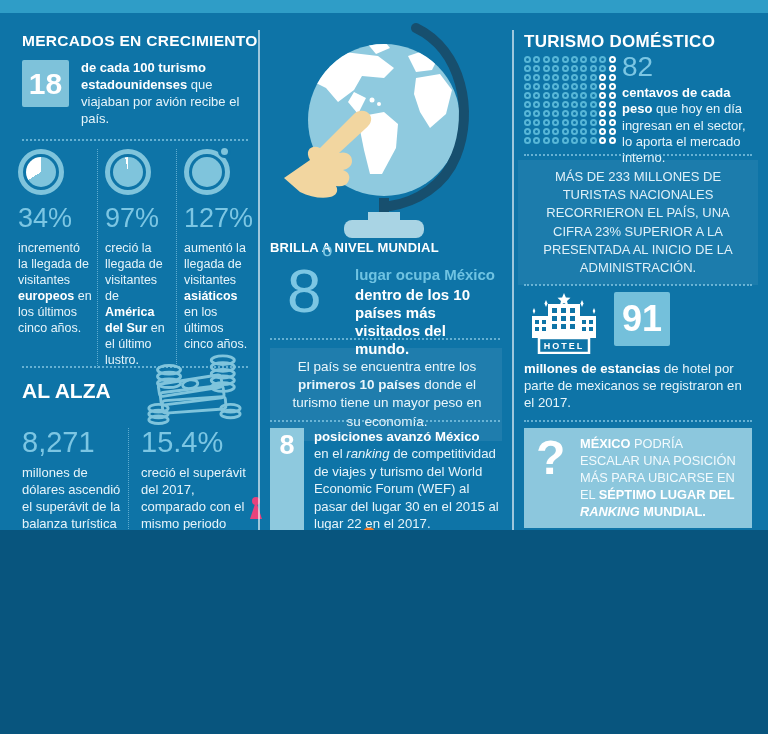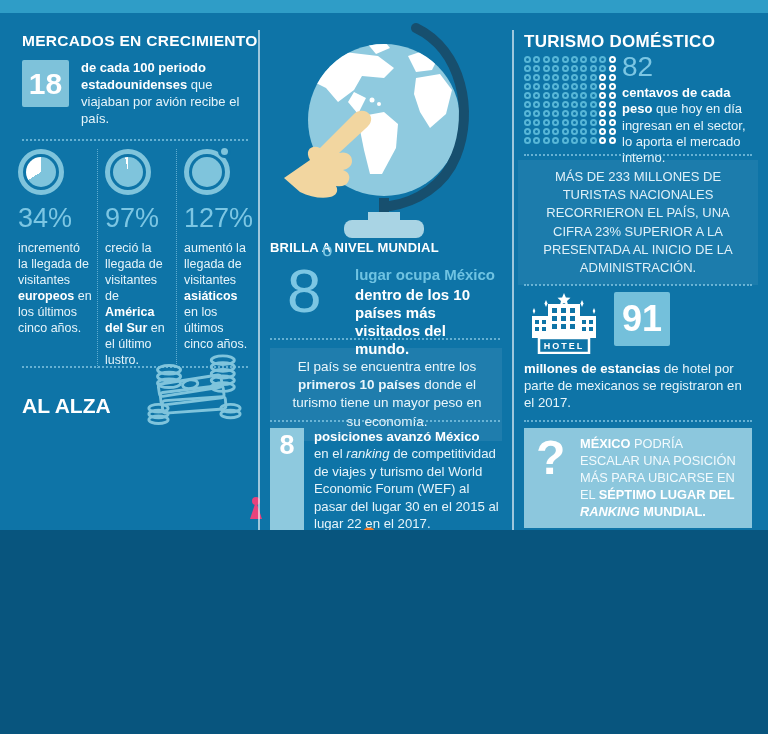--- a/index.html
+++ b/index.html
@@ -161,21 +161,21 @@
 
   <div class="content">
 
     <div class="abs vdiv" style="left:258px;top:30px;height:518px;"></div>
     <div class="abs vdiv" style="left:512px;top:30px;height:518px;"></div>
 
     <div class="abs col-title" style="left:22px;top:32px;">MERCADOS EN CRECIMIENTO</div>
 
     <div class="abs stat18" style="left:22px;top:60px;">
       <div class="numbox box18">18</div>
-      <div class="t"><b>de cada 100 periodo estadounidenses</b><span> que viajaban por avión recibe el país.</span></div>
+      <div class="t"><b>de cada 100 turismo estadounidenses</b><span> que viajaban por avión recibe el país.</span></div>
     </div>
 
     <div class="abs hdot" style="left:22px;top:139px;width:226px;"></div>
 
     <div class="abs pies" style="left:18px;top:149px;">
       <div class="pie-col">
         <div class="pie">
             <div class="pie-disc" style="background: conic-gradient(from 237.6deg, rgb(255, 255, 255) 0deg, rgb(255, 255, 255) 122.4deg, rgb(127, 196, 220) 122.4deg, rgb(127, 196, 220) 360deg);"></div>
           </div>
         <div class="pie-pct num-blue">34%</div>
@@ -193,21 +193,21 @@
             <div class="pie-disc" style="background: rgb(127, 196, 220);"></div>
             <div class="pie-bubble"></div>
           </div>
         <div class="pie-pct num-blue">127%</div>
         <div class="pie-desc t"><span>aumentó la llegada de visitantes </span><b>asiáticos</b><span> en los últimos cinco años.</span></div>
       </div>
     </div>
 
     <div class="abs hdot" style="left:22px;top:366px;width:226px;"></div>
 
-    <div class="abs alza-title" style="left:22px;top:379px;margin-top:15px;">AL ALZA</div>
+    <div class="abs alza-title" style="left:22px;top:379px;">AL ALZA</div>
 
     <svg class="abs" style="left:146px;top:348px;" width="96" height="82" viewBox="0 0 100 84" fill="none" stroke="#7fc4dc" stroke-width="3" stroke-linecap="round" stroke-linejoin="round">
       <ellipse cx="24" cy="22" rx="12" ry="4.5"></ellipse>
         <ellipse cx="24" cy="29" rx="12" ry="4.5"></ellipse>
         <ellipse cx="24" cy="36" rx="12" ry="4.5"></ellipse>
       <ellipse cx="80" cy="12" rx="12" ry="4.5"></ellipse>
         <ellipse cx="80" cy="19" rx="12" ry="4.5"></ellipse>
         <ellipse cx="80" cy="26" rx="12" ry="4.5"></ellipse>
       <ellipse cx="80" cy="33" rx="12" ry="4.5"></ellipse>
         <ellipse cx="80" cy="40" rx="12" ry="4.5"></ellipse>
@@ -215,20 +215,30 @@
       <rect x="15" y="42" width="66" height="13" rx="3" transform="rotate(-7 48 48)"></rect>
       <rect x="13" y="32" width="66" height="13" rx="3" transform="rotate(-9 46 38)"></rect>
       <ellipse cx="46" cy="37" rx="8" ry="4.5" transform="rotate(-9 46 37)"></ellipse>
       <ellipse cx="13" cy="62" rx="10" ry="4"></ellipse>
         <ellipse cx="13" cy="68" rx="10" ry="4"></ellipse>
         <ellipse cx="13" cy="74" rx="10" ry="4"></ellipse>
       <ellipse cx="88" cy="62" rx="10" ry="4"></ellipse>
         <ellipse cx="88" cy="68" rx="10" ry="4"></ellipse>
     </svg>
 
+    <div class="abs alza-stats" style="left:22px;top:428px;">
+      <div class="alza-c1">
+        <div class="alza-num num-blue">8,271</div>
+        <div class="alza-txt t">millones de dólares ascendió el superávit de la balanza turística del país.</div>
+      </div>
+      <div class="alza-c2 vdot">
+        <div class="alza-num num-blue">15.4%</div>
+        <div class="alza-txt t">creció el superávit del 2017, comparado con el mismo periodo del año anterior.</div>
+      </div>
+    </div>
 
     <svg class="abs" style="left:266px;top:16px;" width="232" height="224" viewBox="0 0 232 224">
       <defs>
           <clipPath id="gc">
             <circle cx="118" cy="104" r="76"></circle>
           </clipPath>
         </defs>
       <circle cx="118" cy="104" r="76" fill="#8fcadf"></circle>
       <g clip-path="url(#gc)" fill="#ffffff">
         <path d="M48,48 L78,36 L112,40 L128,52 L118,62 L96,60 L88,74 L72,86 L60,72 L44,64 Z"></path>

